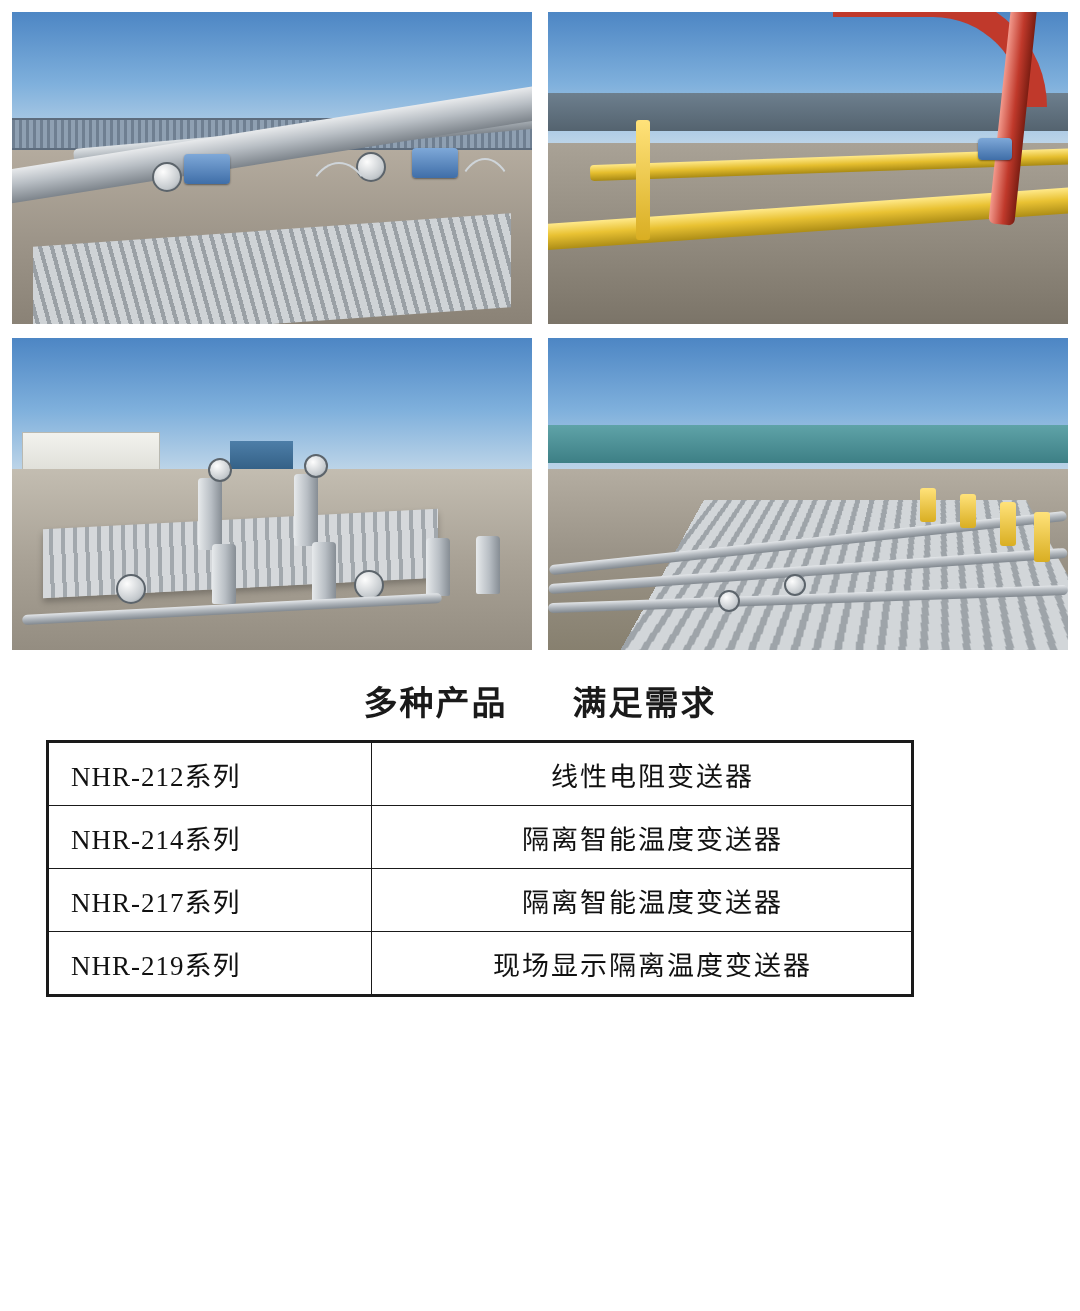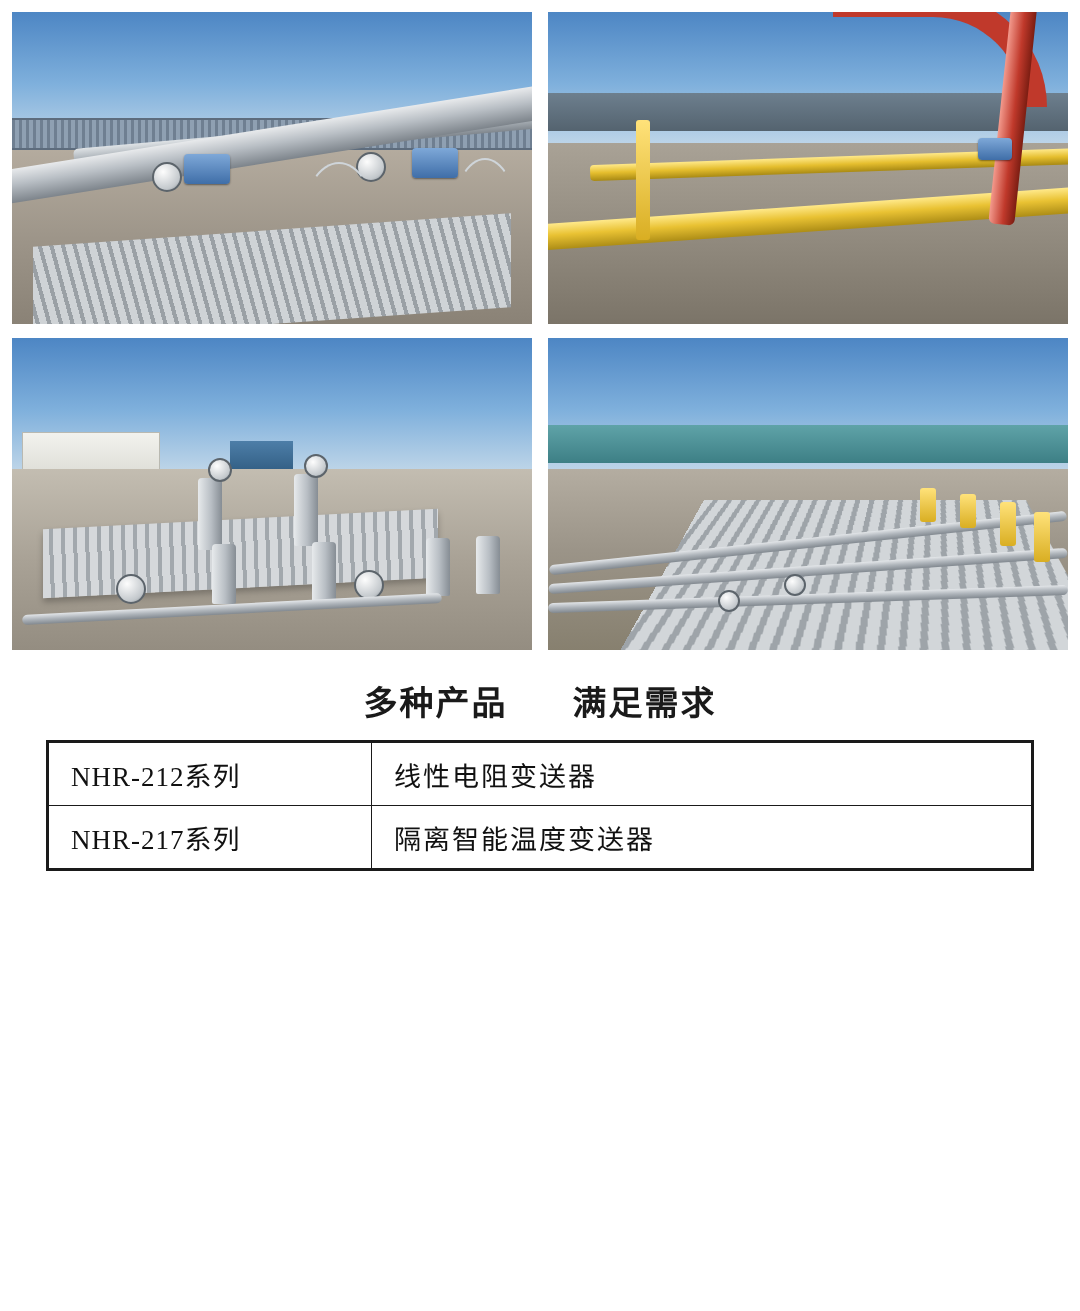--- a/index.html
+++ b/index.html
@@ -206,41 +206,42 @@
   .headline .sep {
     display: inline-block;
     width: 42px;
   }
 
   
   .product-table {
     position: absolute;
     left: 46px;
     top: 740px;
-    width: 988px;
+    width: 868px;
     border-collapse: collapse;
     border: 3px solid #1a1a1a;
     table-layout: fixed;
     padding-left: 8px;
   }
   .product-table td {
     border: 1px solid #1a1a1a;
     height: 62px;
     font-size: 27px;
     color: #111111;
     padding: 0 0 0 22px;
     font-family: "Liberation Serif", serif;
     white-space: nowrap;
   }
   .product-table td.model {
     width: 300px;
     letter-spacing: 1px;
   }
   .product-table td.desc {
     letter-spacing: 2px;
+    text-align: center;
   }
 </style>
 </head>
 <body>
 
 <div class="page">
 
   <div class="photo-grid">
 
     <div class="photo" id="photo-1">
@@ -317,19 +318,27 @@
     <span>满足需求</span>
   </div>
 
   <table class="product-table">
     <tbody>
       <tr>
         <td class="model">NHR-212系列</td>
         <td class="desc">线性电阻变送器</td>
       </tr>
       <tr>
+        <td class="model">NHR-214系列</td>
+        <td class="desc">隔离智能温度变送器</td>
+      </tr>
+      <tr>
         <td class="model">NHR-217系列</td>
         <td class="desc">隔离智能温度变送器</td>
       </tr>
+      <tr>
+        <td class="model">NHR-219系列</td>
+        <td class="desc">现场显示隔离温度变送器</td>
+      </tr>
     </tbody>
   </table>
 
 </div>
 
 </body></html>

